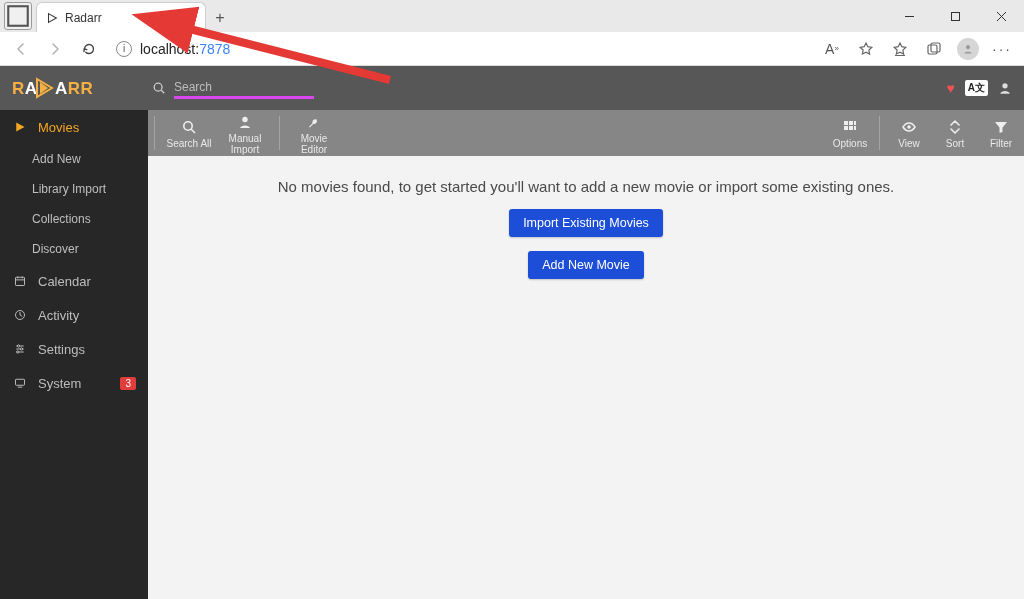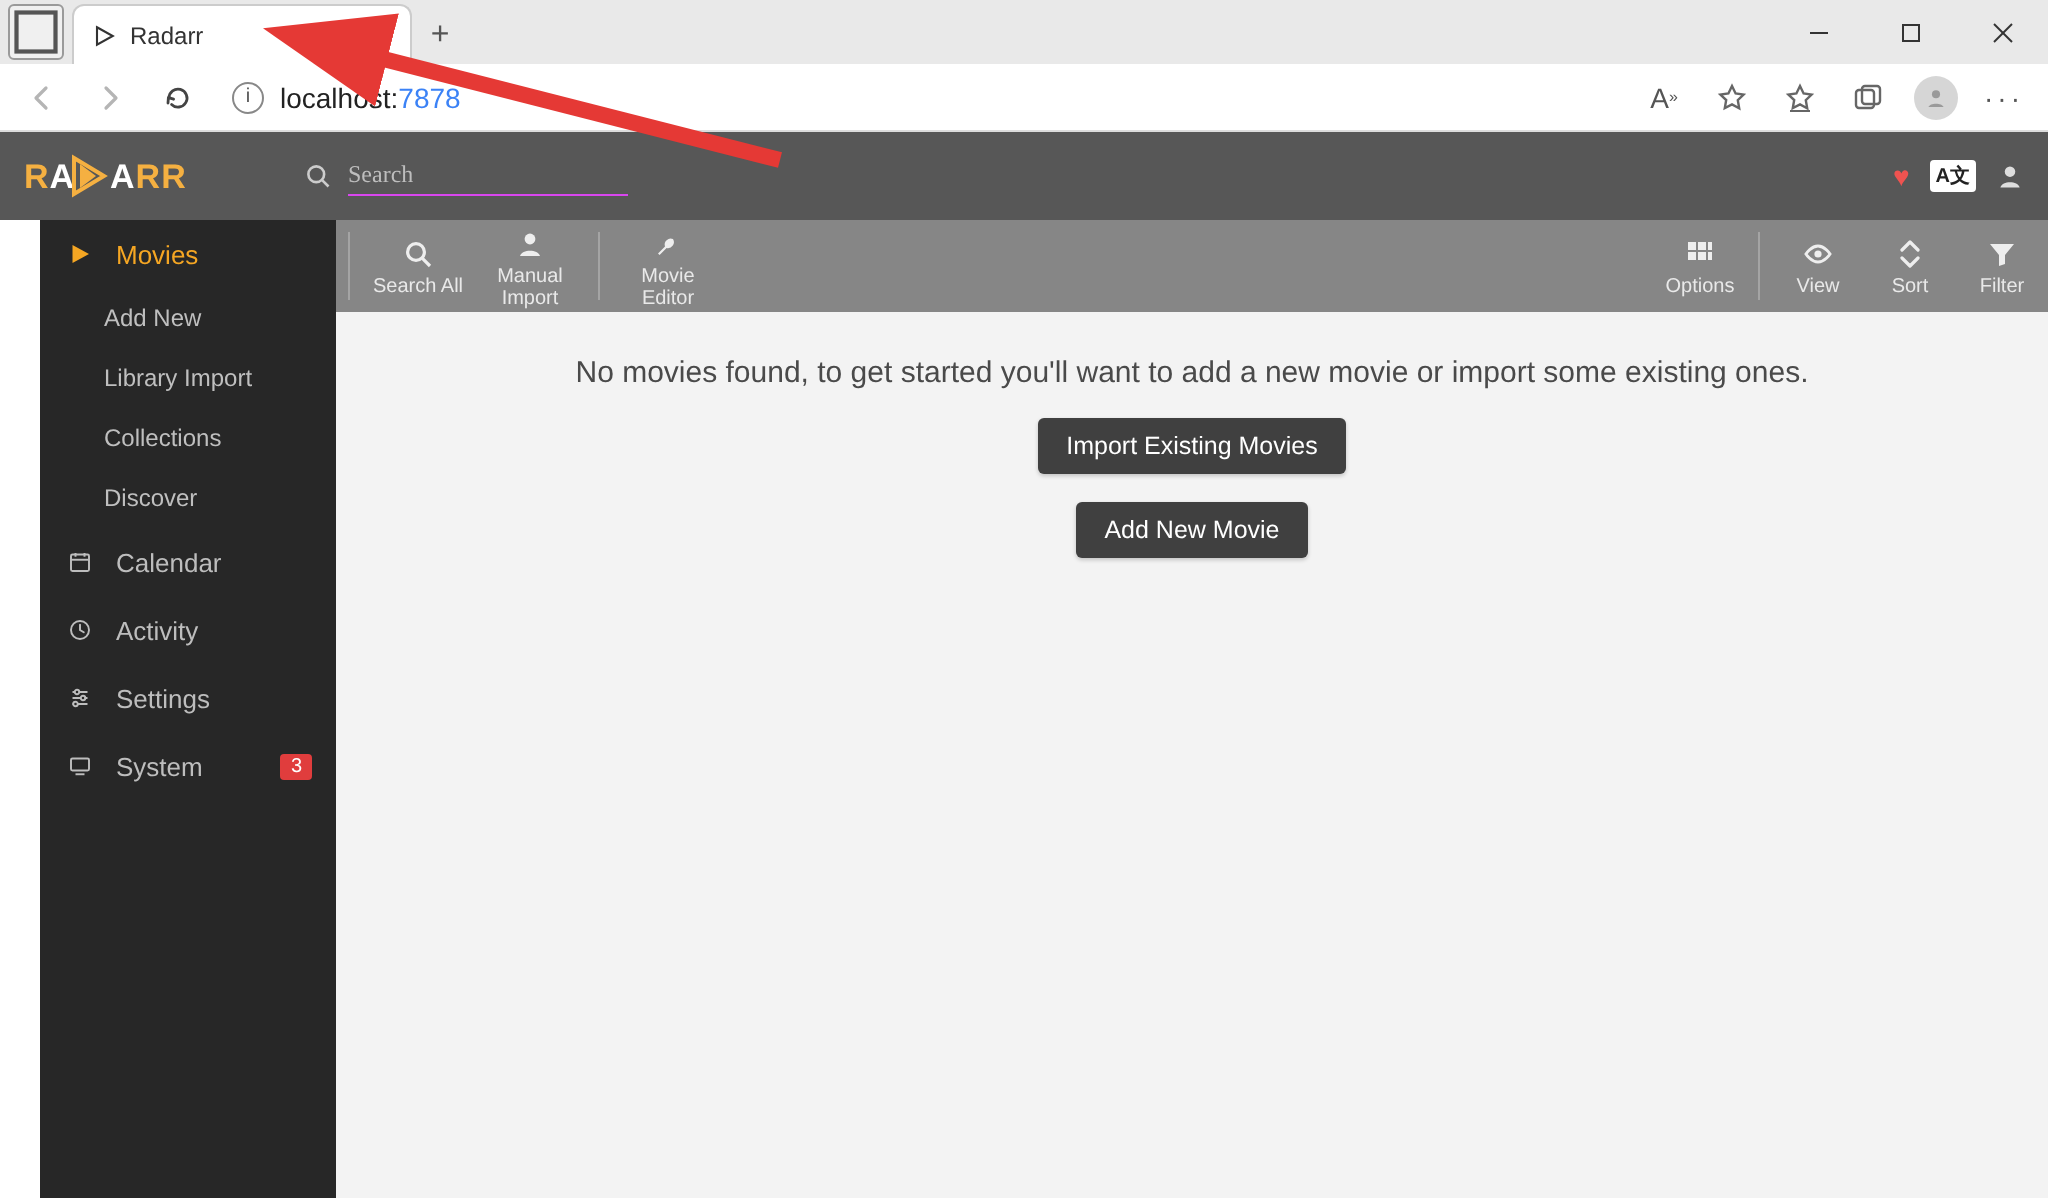--- a/index.html
+++ b/index.html
@@ -32,47 +32,47 @@
   .menu-dots { letter-spacing:2px; font-size:16px; color:#555; padding:0 2px;}
 
   
   .app { flex:1; display:flex; flex-direction:column; min-height:0; }
   .app-header { height:44px; background:#575757; display:flex; align-items:center; padding:0 12px 0 0; }
   .logo { width:148px; height:36px; display:flex; align-items:center; padding-left:12px; }
   .logo-text .r { fill:#f5b041; }
   .logo-text .a { fill:#ffffff; }
   .searchwrap { flex:1; display:flex; align-items:center; gap:8px; color:#ccc; margin-left:4px; }
   .search-icon { width:14px; height:14px; }
-  .search-field { background:transparent; border:none; border-bottom:1px solid #d946ef; color:#eee; outline:none; width:140px; font-size:12px; padding:2px 0;font-family:Liberation Serif, serif; }
+  .search-field { background:transparent; border:none; border-bottom:3px solid #d946ef; color:#eee; outline:none; width:140px; font-size:12px; padding:2px 0; }
   .search-field::placeholder { color:#bdbdbd; }
   .header-right { display:flex; align-items:center; gap:10px; }
   .header-right .heart { color:#ef5350; font-size:14px; }
   .header-right .lang { background:#fff; color:#222; font-size:10px; font-weight:bold; padding:1px 3px; border-radius:2px;}
   .header-right .user { color:#ddd; font-size:15px;}
 
   .app-body { flex:1; display:flex; min-height:0; }
-  .sidebar { width:148px; background:#272727; color:#bdbdbd; font-size:13px; display:flex; flex-direction:column;margin-left:20px; }
+  .sidebar { width:148px; background:#272727; color:#bdbdbd; font-size:13px; display:flex; flex-direction:column; }
   .side-item { display:flex; align-items:center; gap:10px; height:34px; padding:0 14px; cursor:default; position:relative;}
   .side-item.top { color:#f5a623; }
   .side-item .icon { width:14px; text-align:center; }
   .side-sub { padding-left:32px; height:30px; display:flex; align-items:center; font-size:12px; color:#bfbfbf;}
   .badge { position:absolute; right:12px; background:#e03d3d; color:#fff; font-size:10px; padding:1px 5px; border-radius:2px;}
 
   .main { flex:1; display:flex; flex-direction:column; min-width:0; background:#f3f3f3;}
   .toolbar { height:46px; background:#868686; display:flex; color:#e9e9e9; font-size:10px; }
   .tb-group { display:flex; }
   .tb-btn { width:56px; display:flex; flex-direction:column; align-items:center; justify-content:center; gap:3px; padding-top:2px;}
   .tb-btn.sm { width:46px;}
   .tb-btn .lbl { font-size:10px; white-space:nowrap; text-align:center; line-height:1.1;}
   .tb-sep { width:1px; background:rgba(255,255,255,0.25); margin:6px 6px;}
   .tb-spacer { flex:1; }
 
   .content { flex:1; display:flex; flex-direction:column; align-items:center; padding:22px 20px; gap:14px;}
   .msg { color:#4a4a4a; font-size:15px; text-align:center; }
-  .btn { background:#404040; color:#fff; border:none; padding:7px 14px; font-size:12.5px; border-radius:3px; box-shadow:0 1px 2px rgba(0,0,0,0.2);}
+  .btn { background:#1d4ed8; color:#fff; border:none; padding:7px 14px; font-size:12.5px; border-radius:3px; box-shadow:0 1px 2px rgba(0,0,0,0.2);}
   .btn + .btn { margin-top:0;}
 
   
   .arrow { position:absolute; left:170px; top:24px; pointer-events:none; z-index:1000; }
   .arrow svg { overflow:visible; }
 
   svg { display:block; }
 </style>
 </head>
 <body>

